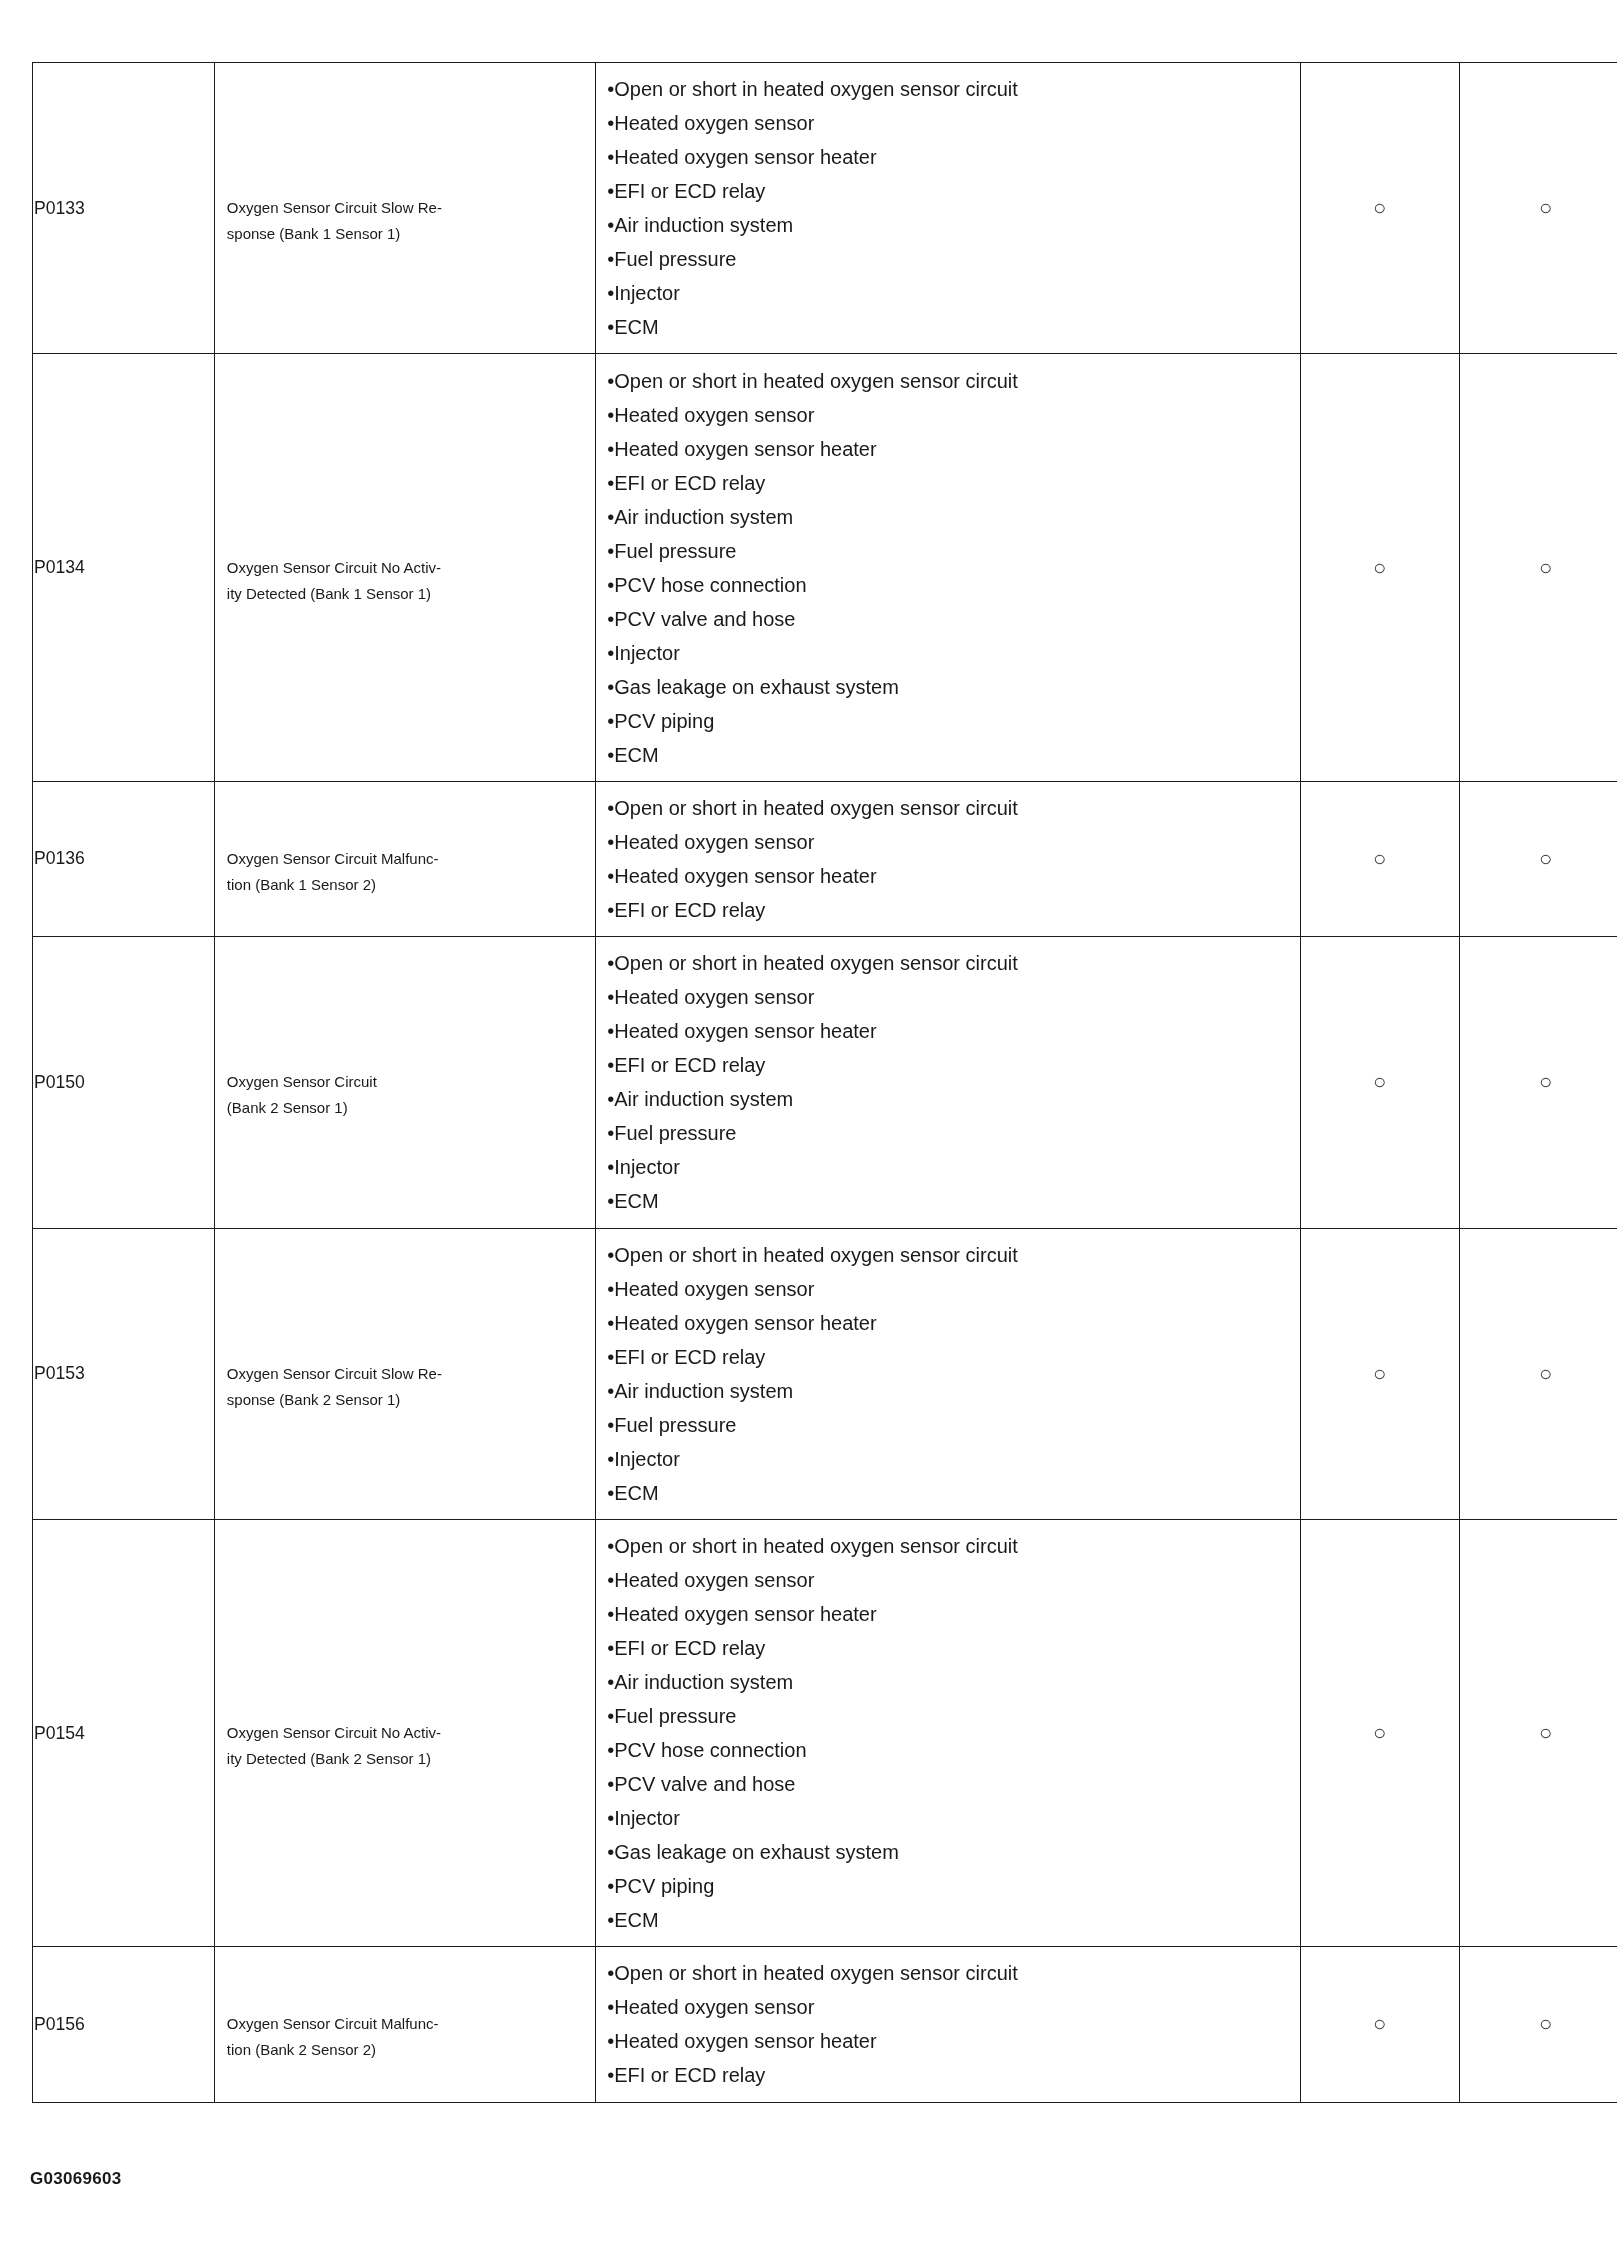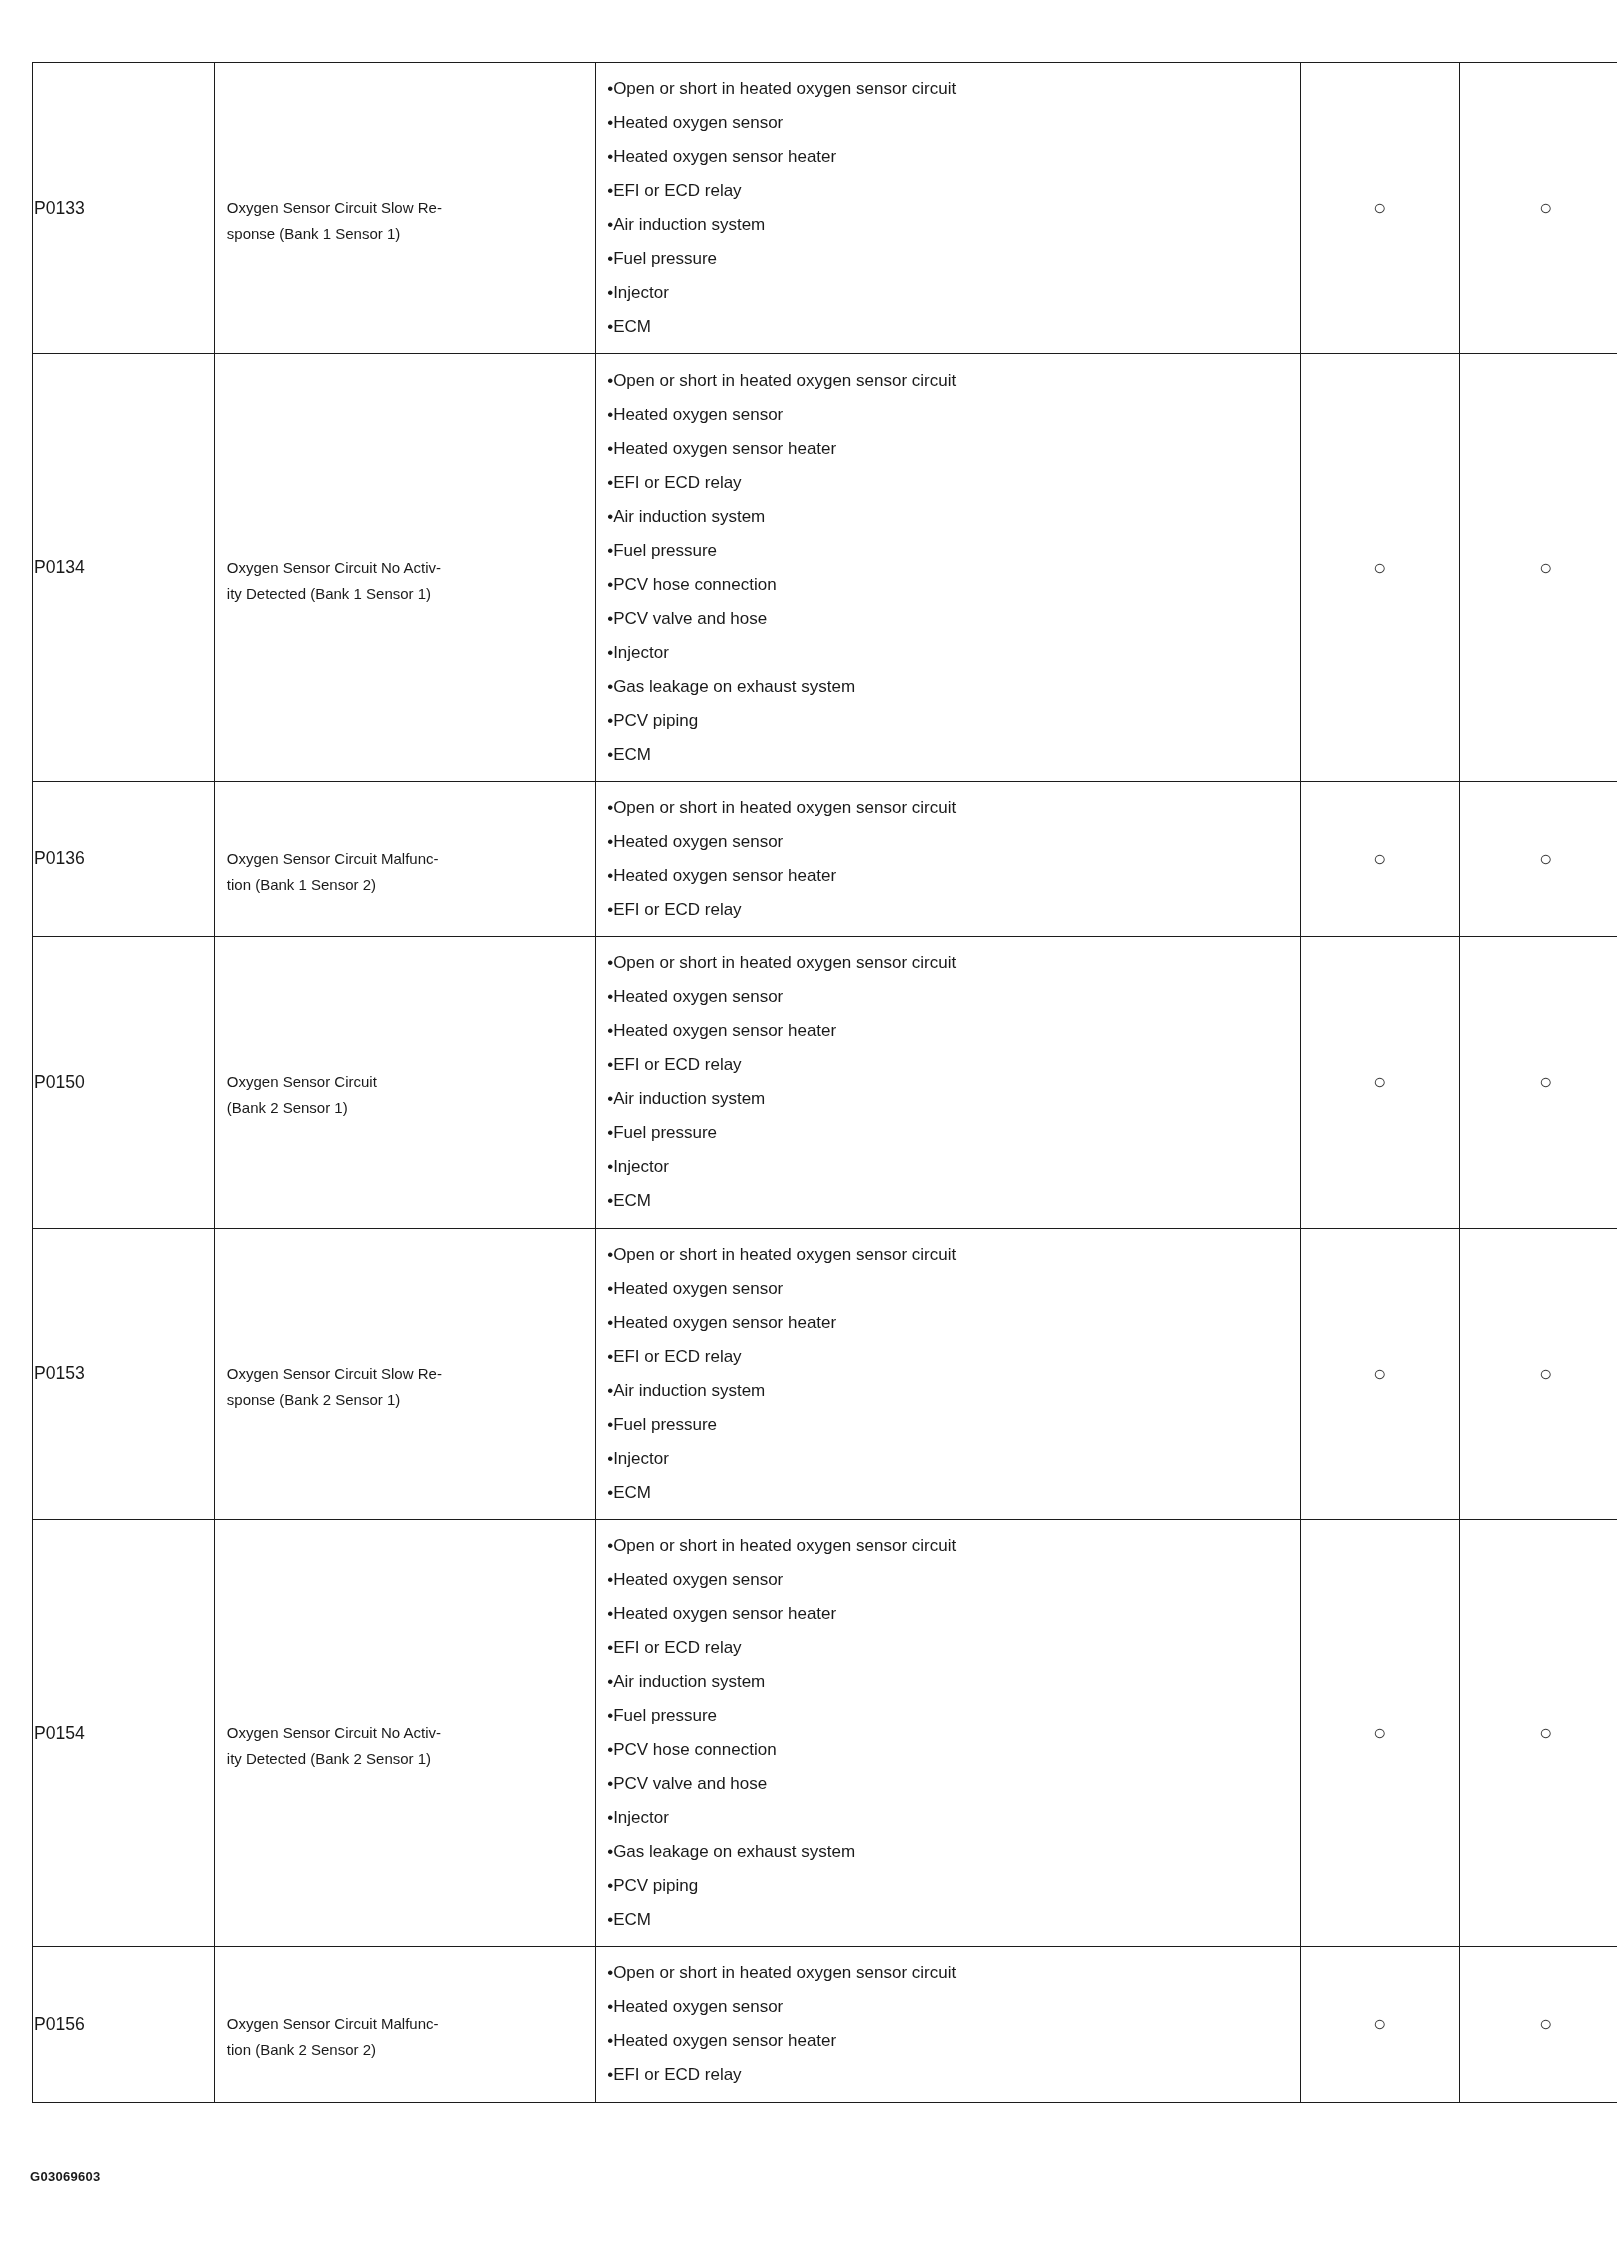--- a/index.html
+++ b/index.html
@@ -26,38 +26,38 @@
     background: #ffffff;
   }
   td.code   { width: 179px; text-align: left; font-size: 17.6px; }
   td.desc   { width: 360px; font-size: 15px; line-height: 26px; padding: 6.7px 8.4px 6.7px 11.8px; white-space: pre-line; }
   td.areas  { width: 684px; padding: 9.2px 8.4px 9.2px 11px; }
   td.mark   { text-align: center; }
   td.mark-1 { width: 156px; }
   td.mark-2 { width: 170px; }
   ul.bullets { margin: 0; padding: 0; list-style: none; }
   ul.bullets li {
-    font-size: 17px;
+    font-size: 20px;
     line-height: 34px;
     padding-left: 17px;
     text-indent: -17px;
     white-space: nowrap;
   }
   ul.bullets li::before { content: "\2022 "; }
   .circle {
     font-size: 22px;
     color: #3c3c3c;
     line-height: 1;
     display: inline-block;
   }
   .figure-id {
     position: absolute;
     left: 30px;
     top: 2169px;
-    font-size: 13px;
+    font-size: 17px;
     font-weight: bold;
     letter-spacing: 0.3px;
   }
 </style>
 </head>
 <body>
 
 <table class="dtc">
   <tbody id="dtc-body">
       <tr>

